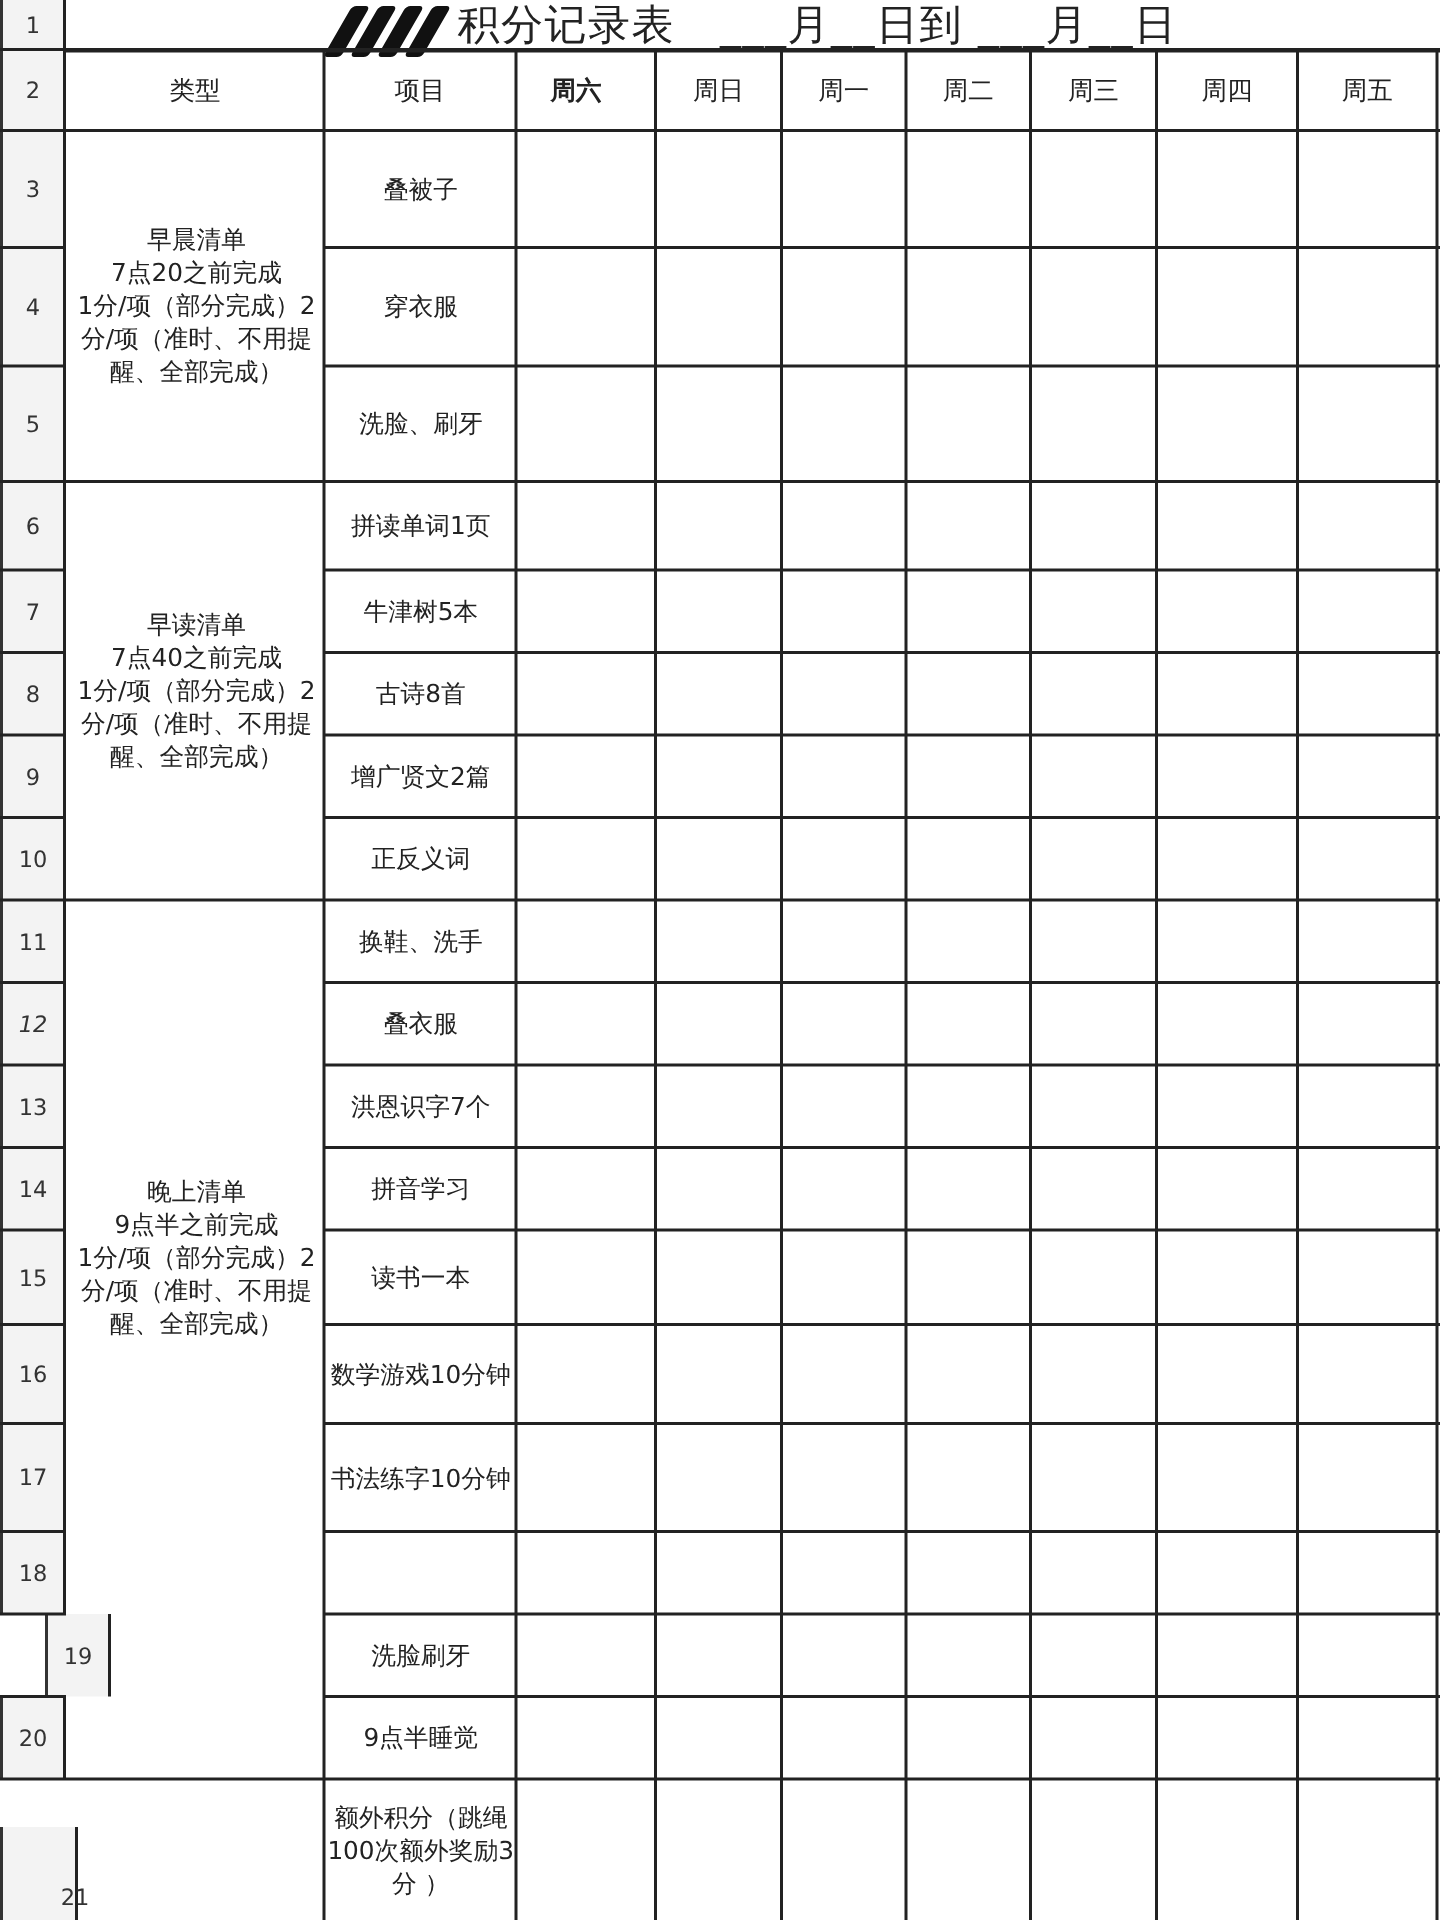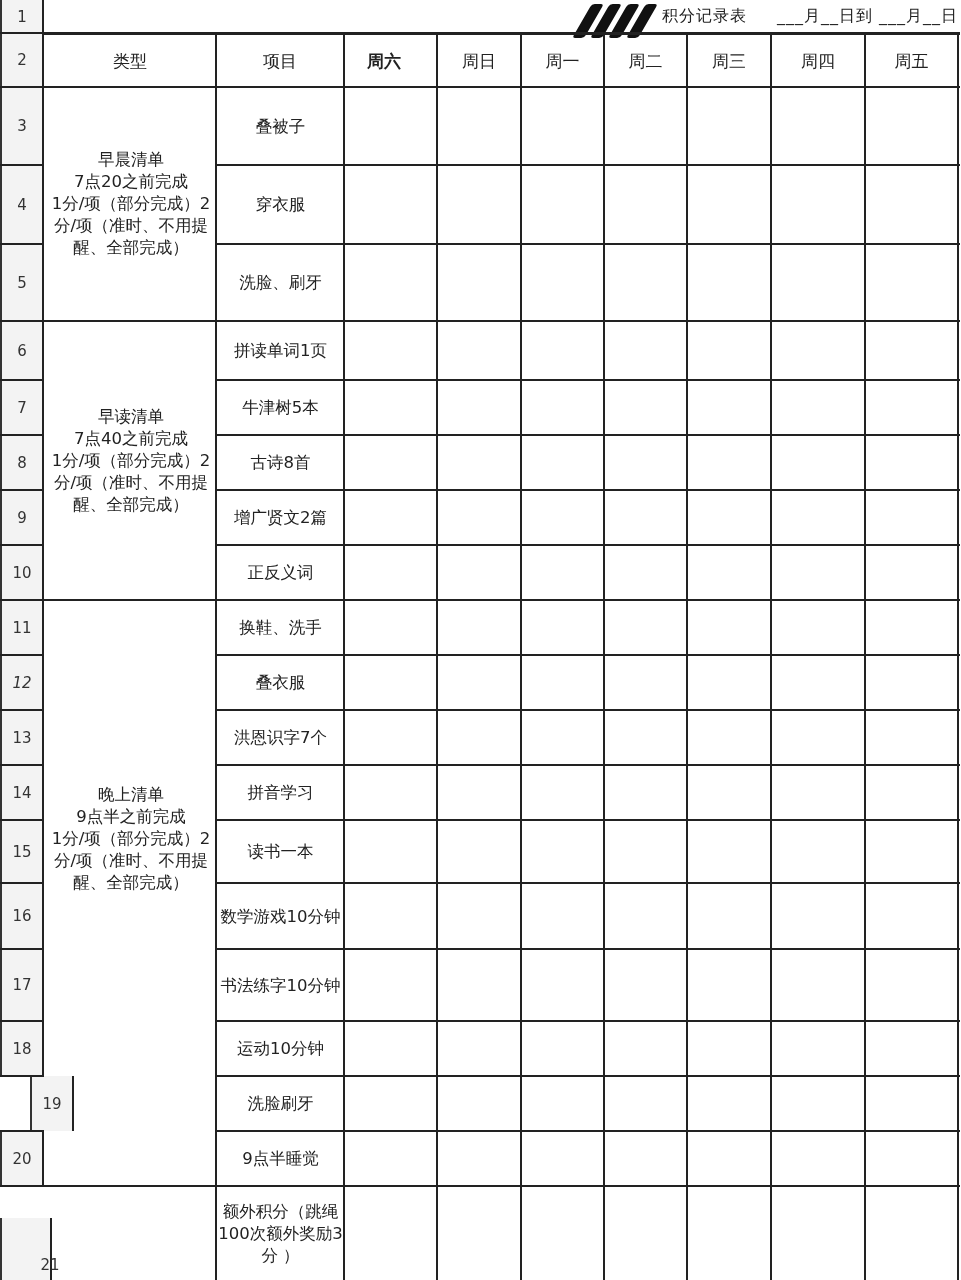--- a/index.html
+++ b/index.html
@@ -23,22 +23,22 @@
     .cell {
       position: absolute; box-sizing: border-box;
       display: flex; align-items: center; justify-content: center;
       text-align: center; font-size: 17px; line-height: 22px;
       padding: 0 3px; color: #222;
     }
     .cell.type { font-size: 16.5px; line-height: 22px; white-space: pre-line; }
     .cell.item { font-size: 16.5px; line-height: 22px; }
     .title {
       position: absolute; left: 44px; top: 0; width: 914px; height: 33px;
-      display: flex; align-items: center; justify-content: flex-end;
-      font-size: 16px; letter-spacing: 1px; color: #222;
+      display: flex; align-items: center; justify-content: center;
+      font-size: 28px; letter-spacing: 1px; color: #222;
     }
     .title .scribble {
       display: inline-block; width: 86px; height: 34px; position: relative; margin-right: 2px;
     }
     .title .scribble span {
       position: absolute; top: 4px; width: 12px; height: 34px; background: #111;
       transform: skewX(-30deg); border-radius: 3px;
     }
     .empty { position: absolute; }
   </style>
@@ -165,21 +165,20 @@
   <div class="cell item" style="left:217px;top:491px;width:127px;height:54px;">增广贤文2篇</div>
   <div class="cell item" style="left:217px;top:546px;width:127px;height:54px;">正反义词</div>
 
   <div class="cell item" style="left:217px;top:656px;width:127px;height:54px;">叠衣服</div>
   <div class="cell item" style="left:217px;top:601px;width:127px;height:54px;">换鞋、洗手</div>
   <div class="cell item" style="left:217px;top:711px;width:127px;height:54px;">洪恩识字7个</div>
   <div class="cell item" style="left:217px;top:766px;width:127px;height:54px;">拼音学习</div>
   <div class="cell item" style="left:217px;top:821px;width:127px;height:62px;">读书一本</div>
   <div class="cell item" style="left:217px;top:884px;width:127px;height:65px;">数学游戏10分钟</div>
   <div class="cell item" style="left:217px;top:950px;width:127px;height:71px;">书法练字10分钟</div>
-  <div class="cell item" style="left:217px;top:1022px;width:127px;height:54px;">运动10分钟</div>
   <div class="cell item" style="left:217px;top:1077px;width:127px;height:54px;">洗脸刷牙</div>
   <div class="cell item" style="left:217px;top:1132px;width:127px;height:54px;">9点半睡觉</div>
 
   <div class="cell item" style="left:217px;top:1187px;width:127px;height:93px;padding:0 1px;">额外积分（跳绳100次额外奖励3分 ）</div>
 
   <div class="empty" style="left:344px;top:88px;width:614px;height:1192px;"></div>
 
 </div>
 
 </body></html>

